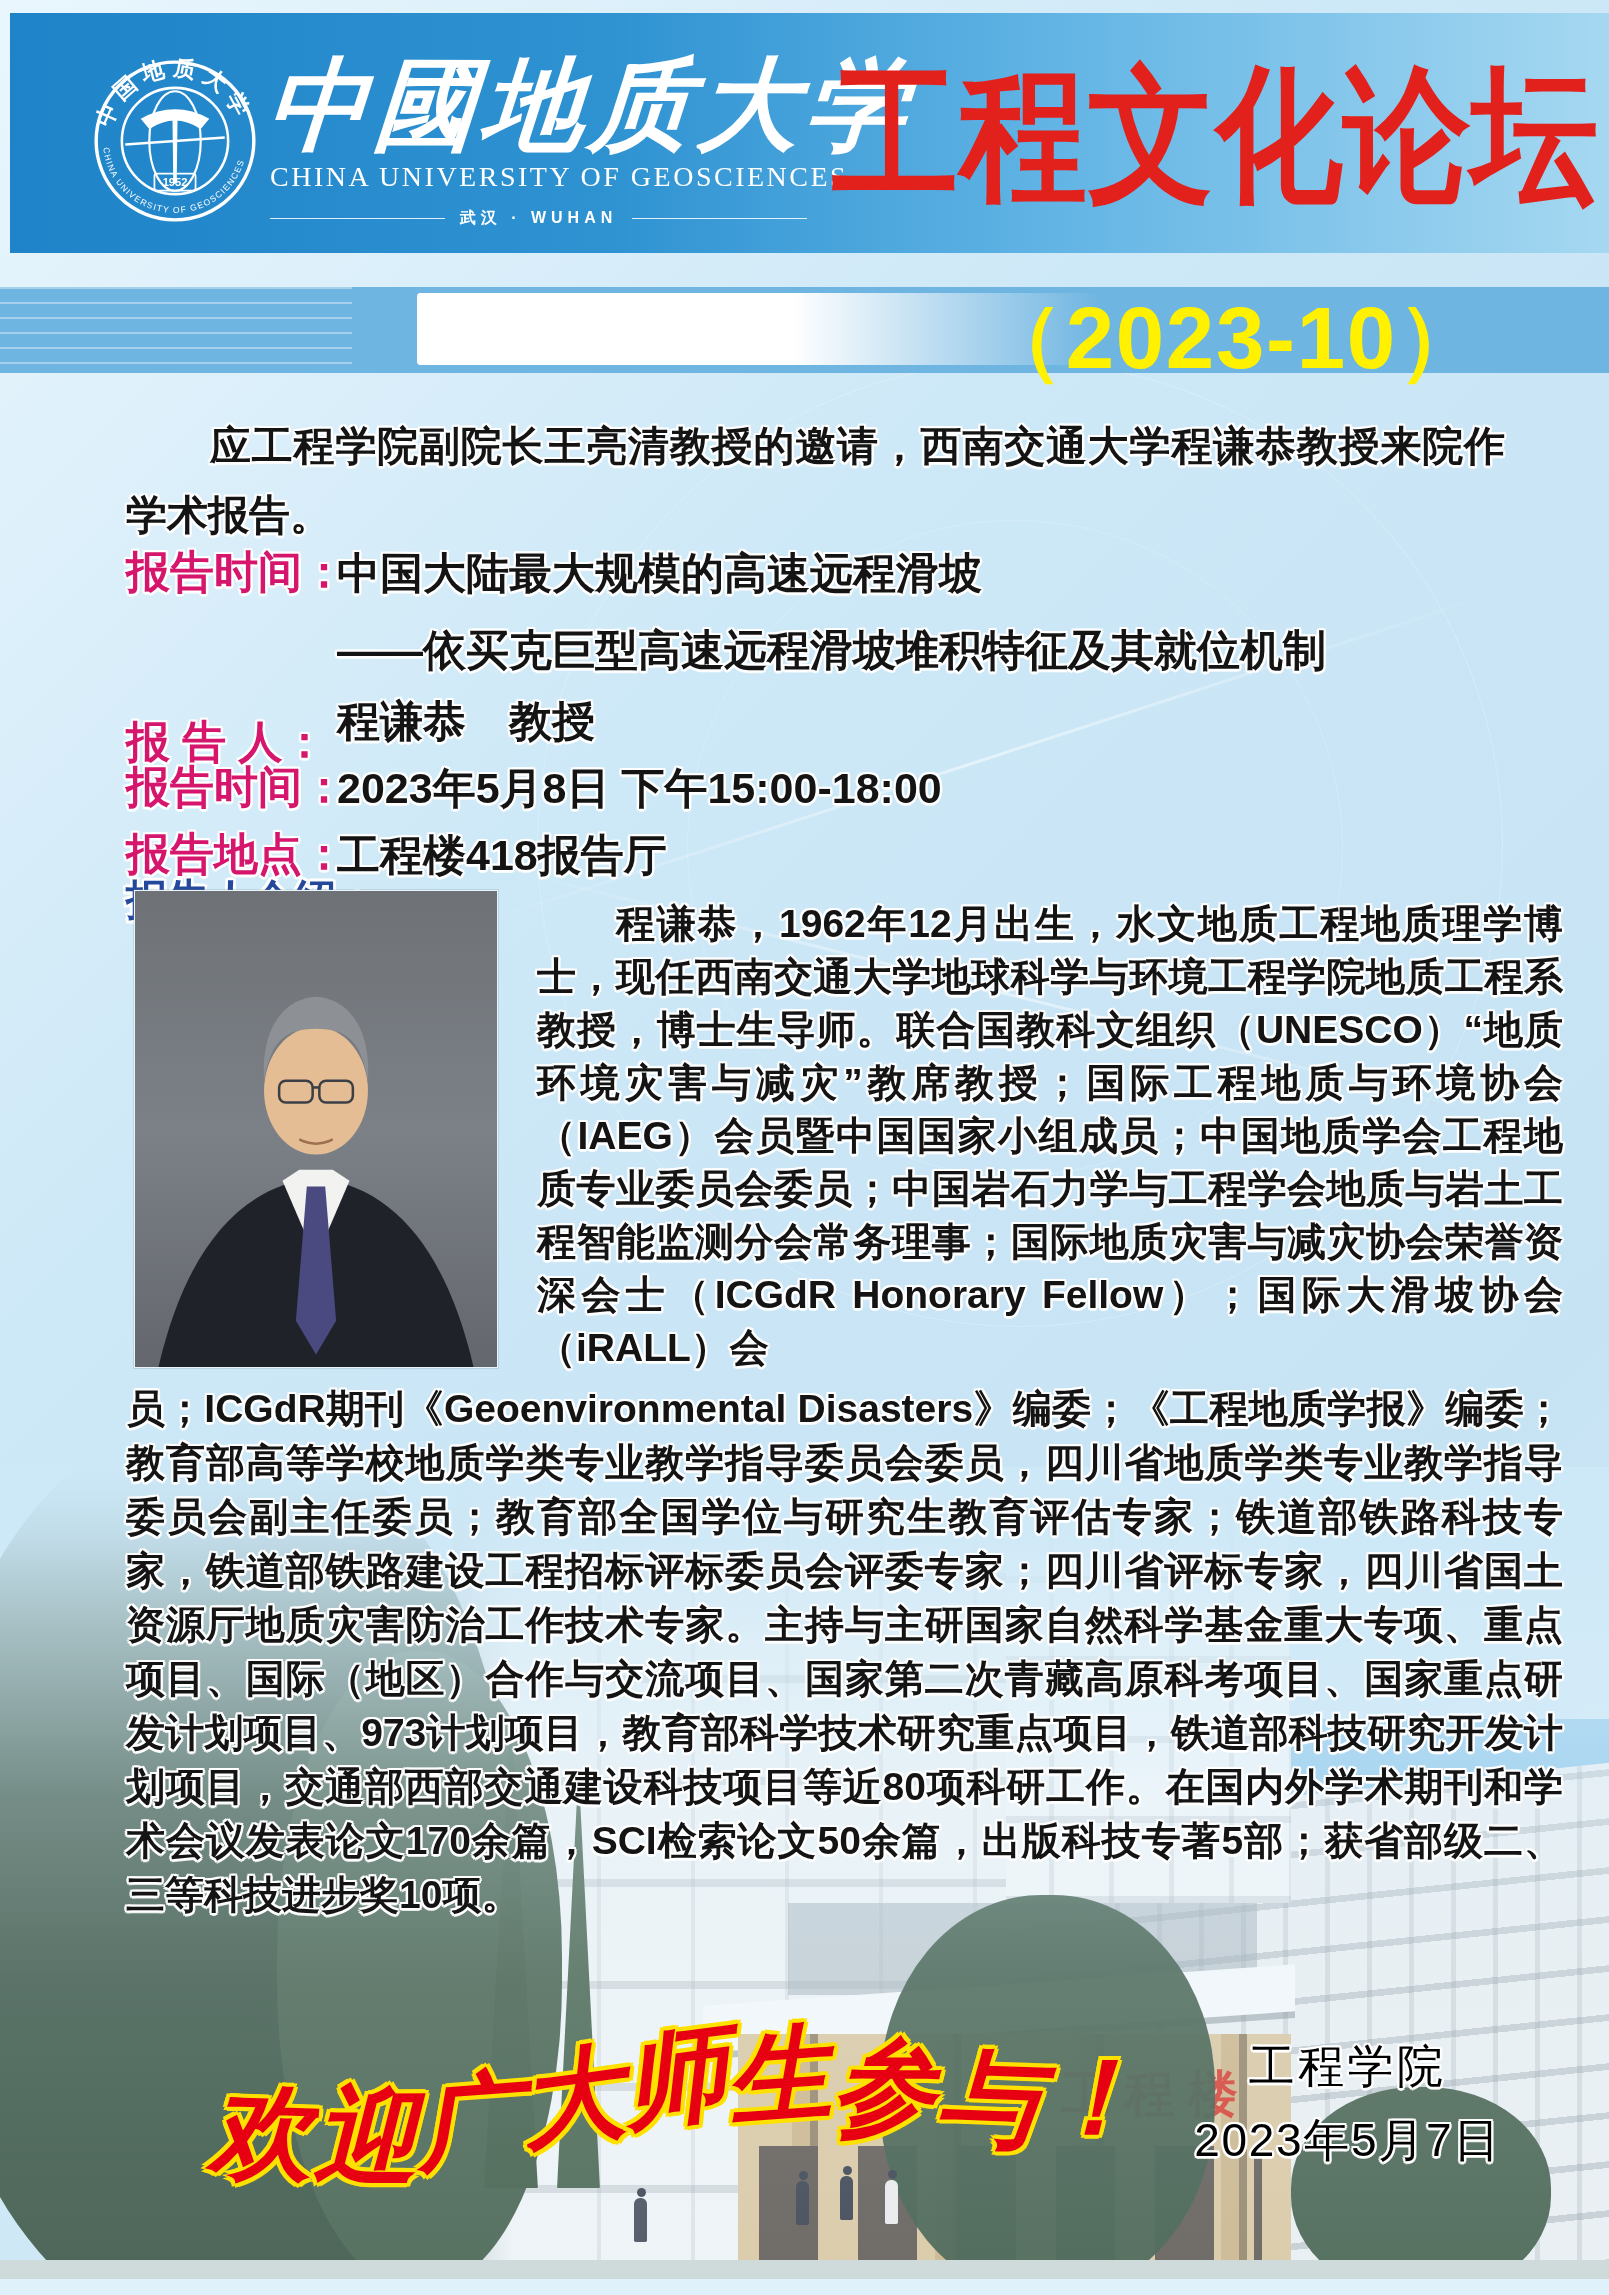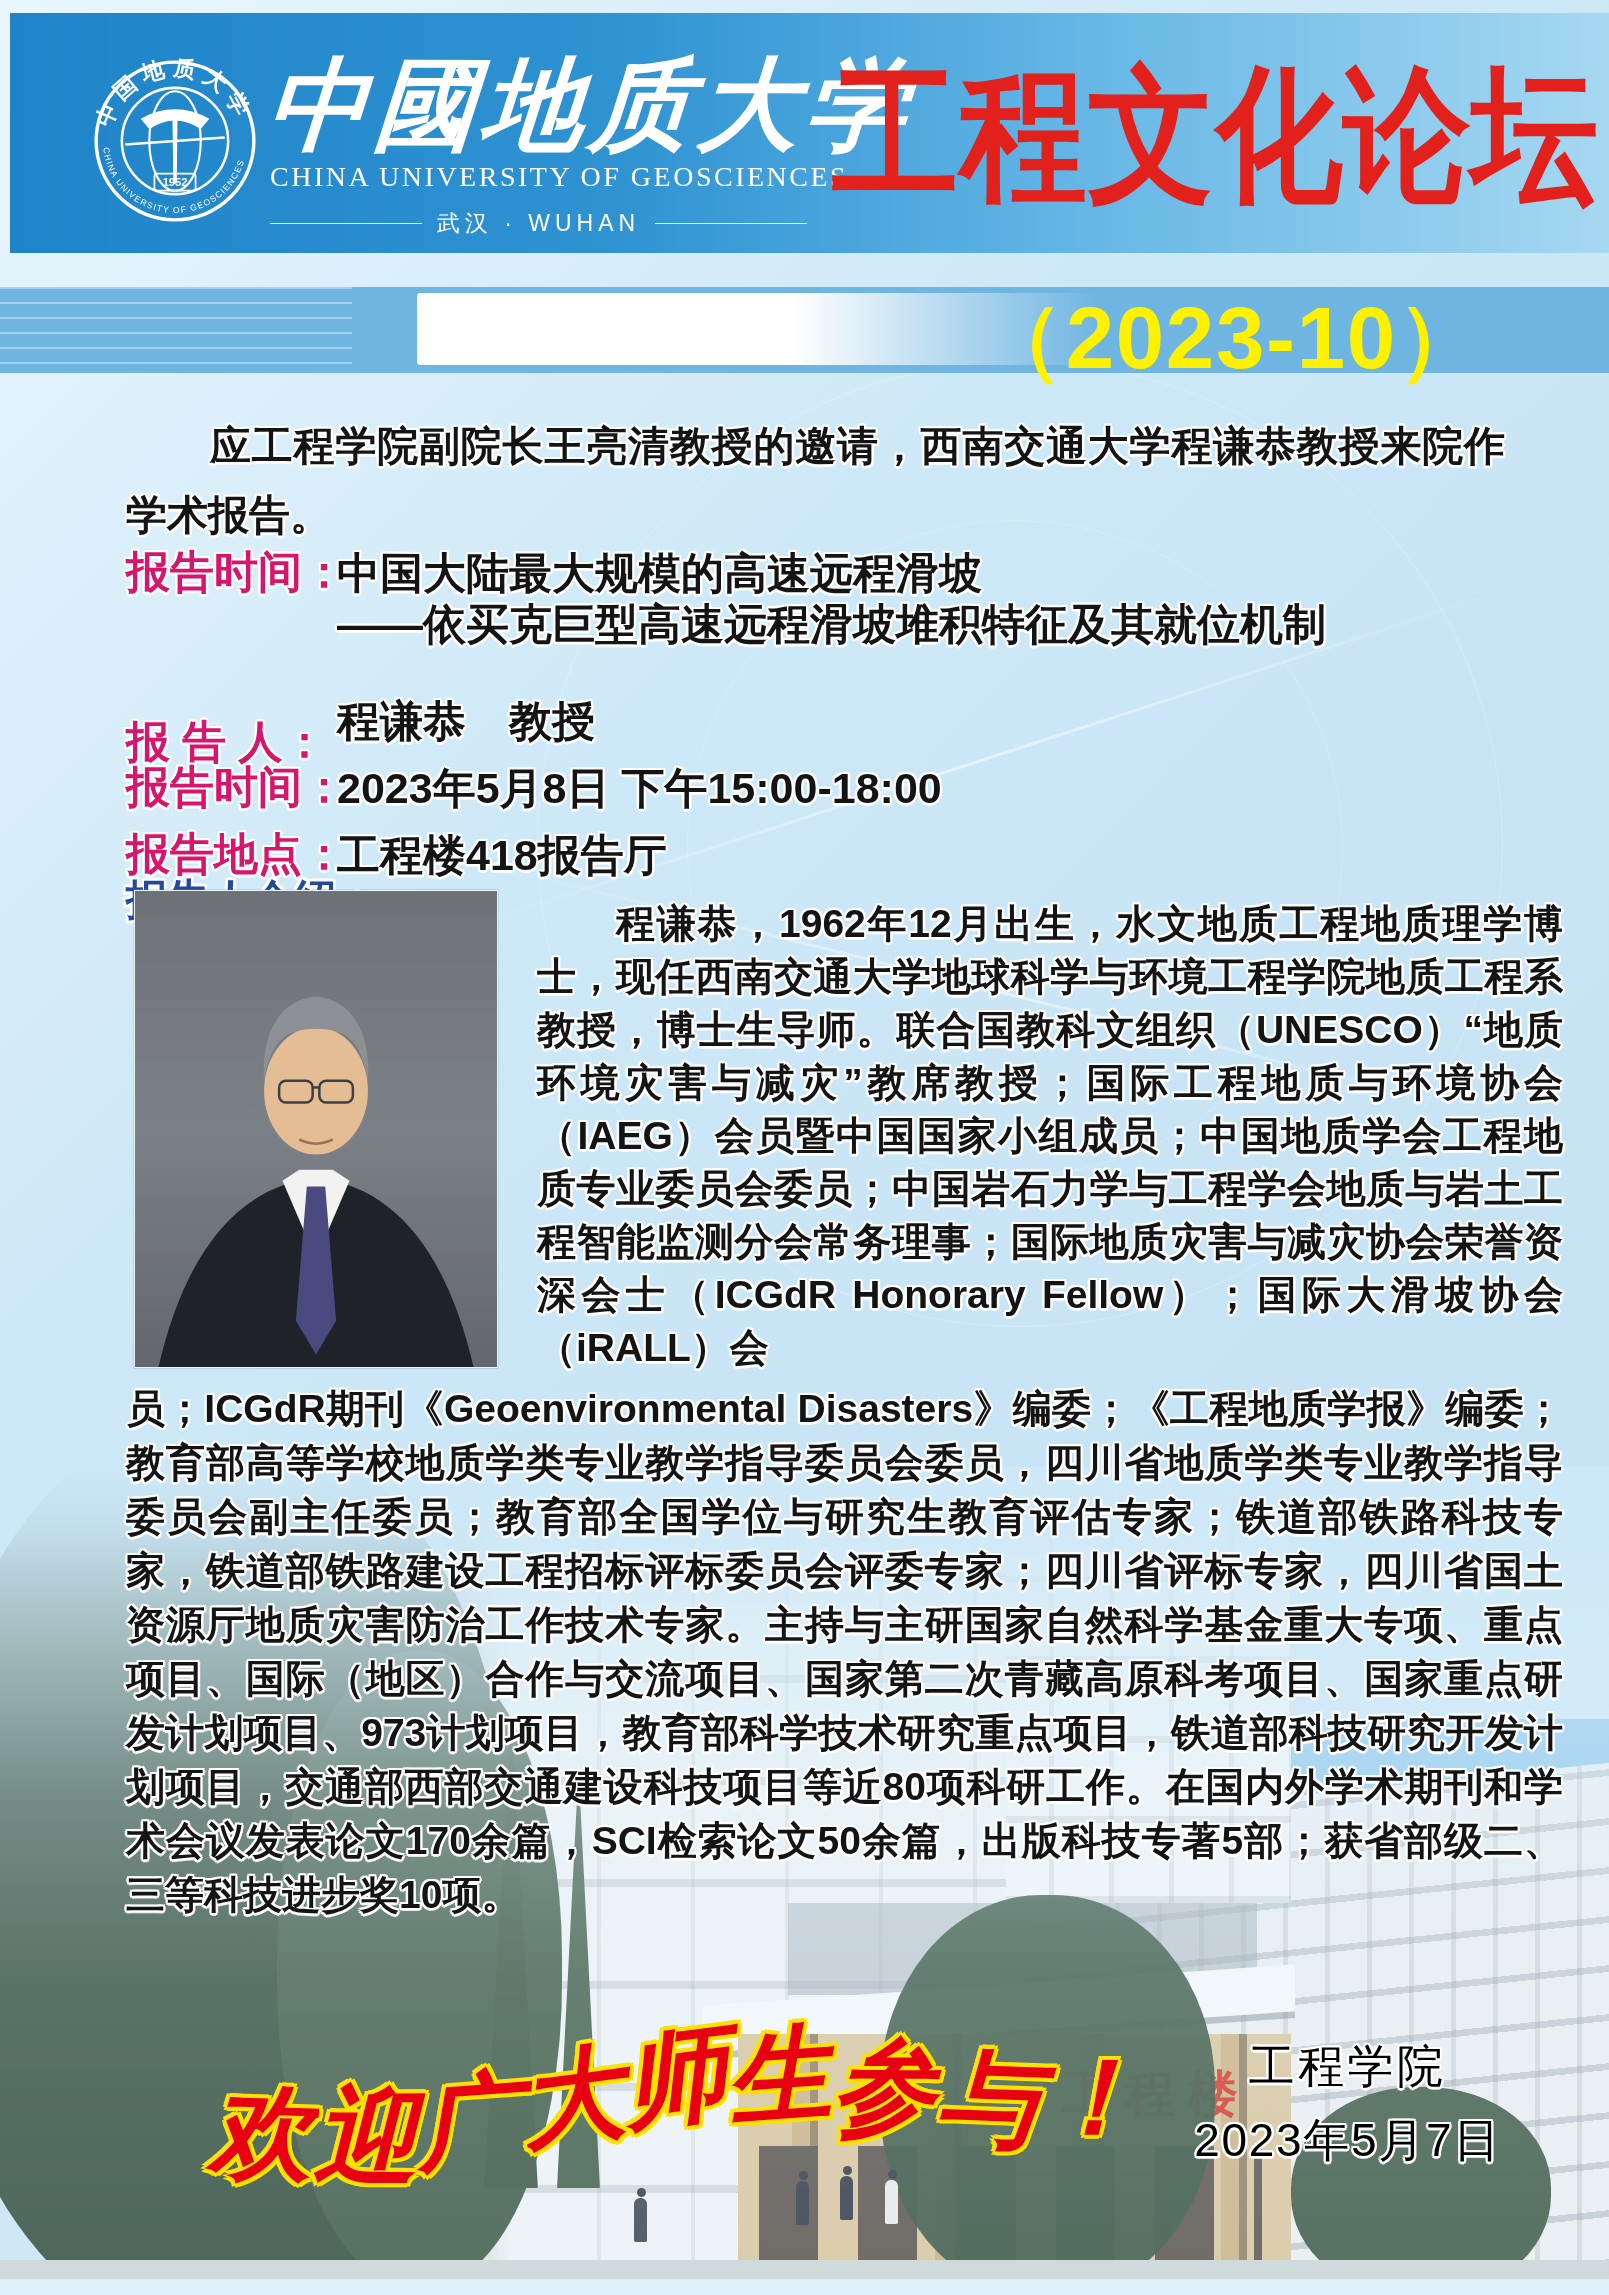--- a/index.html
+++ b/index.html
@@ -24,21 +24,21 @@
     height:2.5px;pointer-events:none;}
   
   .banner{left:10px;top:13.4px;width:1600px;height:240px;
     background:linear-gradient(90deg,var(--banner-left) 0%,#2f93d2 38%,#63b5e5 66%,var(--banner-right) 100%);}
   .uni-cn{left:267px;top:39px;font-size:101px;font-weight:900;color:#fff;letter-spacing:6.7px;
     transform:skewX(-4deg);font-style:italic;}
   .uni-en{left:270px;top:161px;font-size:28px;font-weight:400;color:#fff;letter-spacing:2.5px;
     font-family:"Liberation Serif","DejaVu Serif",serif;}
   .wuhan-row{left:270px;top:208px;width:537px;display:flex;align-items:center;gap:15px;color:#fff;}
   .wuhan-row .rule{flex:1;height:1.7px;background:rgba(255,255,255,.85);}
-  .wuhan-row .city{font-size:23px;letter-spacing:5px;white-space:nowrap;}
+  .wuhan-row .city{font-size:16px;letter-spacing:5px;white-space:nowrap;font-weight:bold;}
   .forum-title{left:832px;top:39px;font-size:127px;font-weight:900;color:var(--forum-red);
     letter-spacing:0.8px;transform:scaleY(1.16);transform-origin:top left;white-space:nowrap;}
   
   .band{left:0;top:287px;width:1610px;height:86px;background:var(--band-blue);}
   .band-stripes{left:0;top:287px;width:352px;height:86px;
     background:repeating-linear-gradient(180deg,rgba(255,255,255,.55) 0 2.5px,rgba(255,255,255,0) 2.5px 15px);
     opacity:.7;}
   .band-box{left:417px;top:293px;width:683px;height:72px;border-radius:3.4px;
     background:linear-gradient(90deg,#ffffff 0%,#ffffff 55%,rgba(255,255,255,0) 100%);}
   .issue{left:977px;top:280px;font-size:87px;font-weight:800;color:var(--issue-yellow);
@@ -169,21 +169,21 @@
 
   <div class="abs band"></div>
   <div class="abs band-stripes"></div>
   <div class="abs band-box"></div>
   <div class="abs issue">（2023-10）</div>
 
   <div class="abs intro halo">应工程学院副院长王亮清教授的邀请，西南交通大学程谦恭教授来院作学术报告。</div>
 
   <div class="abs row-label halo" style="left:126px;top:543px;">报告时间：</div>
   <div class="abs row-value halo" style="left:337px;top:545px;">中国大陆最大规模的高速远程滑坡</div>
-  <div class="abs row-value halo" style="left:337px;top:596px;">——依买克巨型高速远程滑坡堆积特征及其就位机制</div>
+  <div class="abs row-value halo" style="left:337px;top:622px;">——依买克巨型高速远程滑坡堆积特征及其就位机制</div>
   <div class="abs row-label halo" style="left:126px;top:691px;margin-top:22px;">报 告 人：</div>
   <div class="abs row-value halo" style="left:337px;top:693px;">程谦恭　教授</div>
   <div class="abs row-label halo" style="left:126px;top:758px;">报告时间：</div>
   <div class="abs row-value halo" style="left:337px;top:760px;">2023年5月8日 下午15:00-18:00</div>
   <div class="abs row-label halo" style="left:126px;top:825px;">报告地点：</div>
   <div class="abs row-value halo" style="left:337px;top:827px;">工程楼418报告厅</div>
   <div class="abs bio-label" style="left:126px;top:872px;">报告人介绍：</div>
 
   <svg class="abs photo" viewBox="0 0 432 567" preserveAspectRatio="none">
     <defs>

